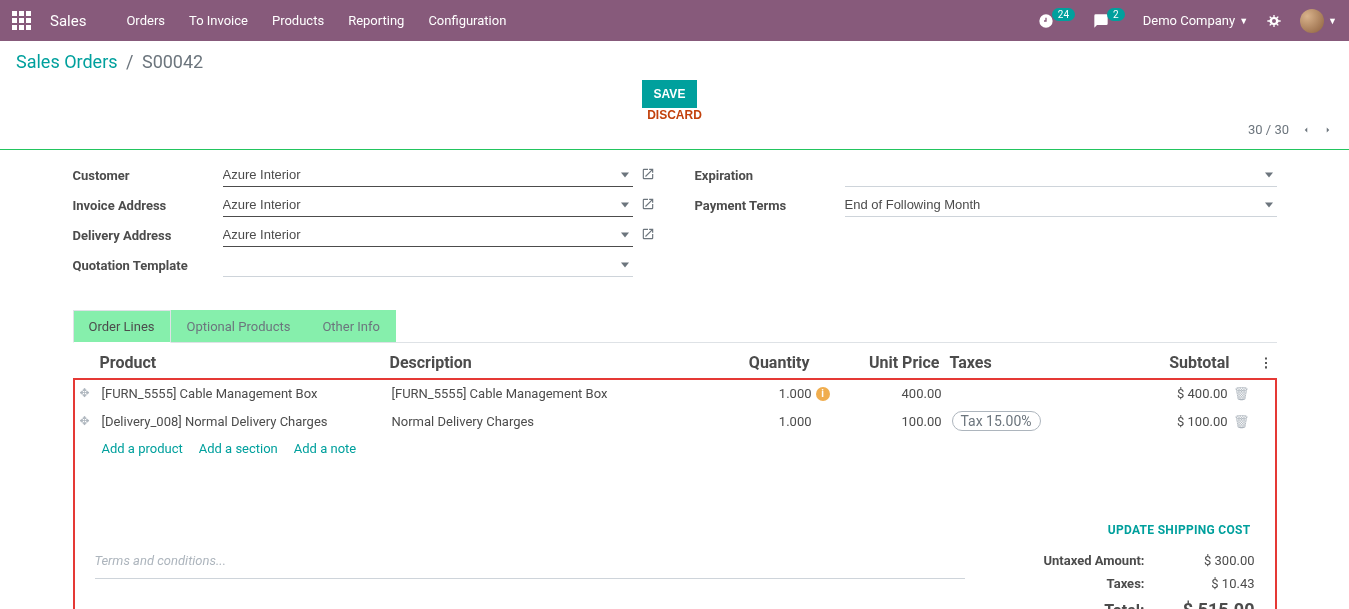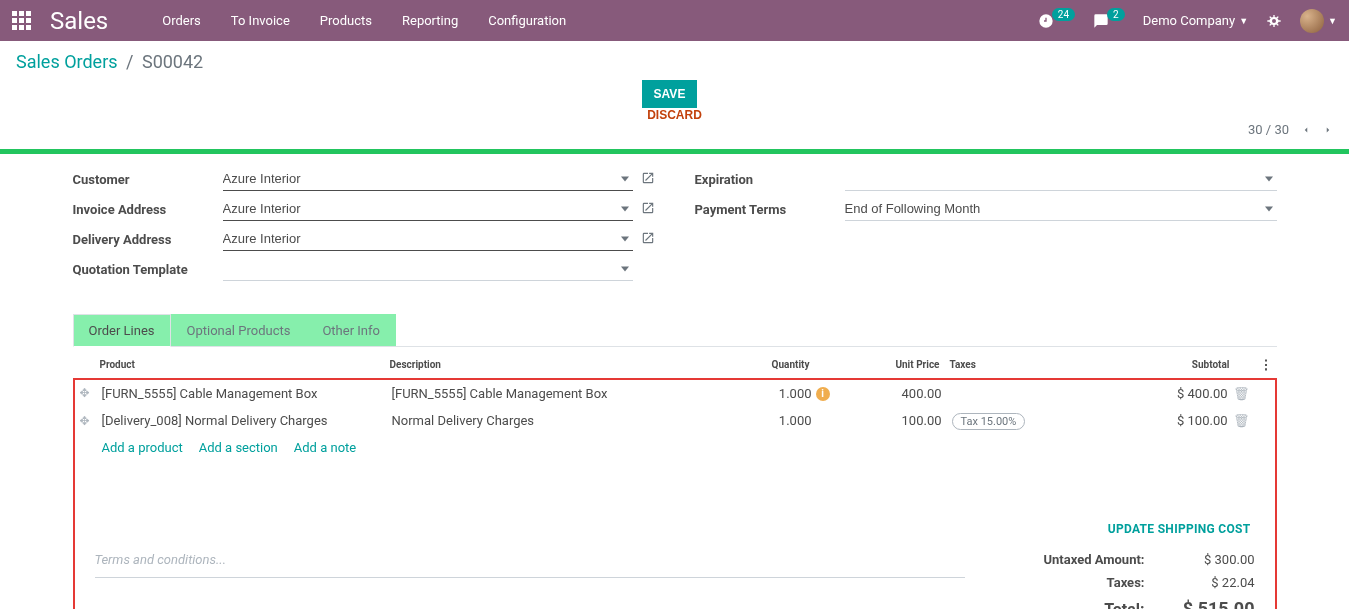--- a/index.html
+++ b/index.html
@@ -2,32 +2,32 @@
 <html><head>
 <meta charset="utf-8">
 <style>
 * { box-sizing: border-box; margin: 0; padding: 0; }
 body { font-family: -apple-system, BlinkMacSystemFont, "Segoe UI", Roboto, "Helvetica Neue", Arial, sans-serif; font-size: 13px; color: #4c4c4c; background: #fff; }
 
 
 .navbar { background: #875a7b; height: 41px; display: flex; align-items: center; color: #fff; padding: 0 12px; }
 .navbar .apps-icon { width: 20px; height: 20px; display: grid; grid-template-columns: repeat(3,5px); grid-template-rows: repeat(3,5px); gap: 2px; margin-right: 18px; cursor: pointer; }
 .navbar .apps-icon span { background: #fff; width: 5px; height: 5px; }
-.navbar .brand { font-size: 24px; font-weight: 400; margin-right: 40px; }
-.navbar .nav-links { display: flex; gap: 30px; margin-left: 14px; }
+.navbar .brand { font-size: 15px; font-weight: 400; margin-right: 40px; }
+.navbar .nav-links { display: flex; gap: 24px; }
 .navbar .nav-links a { color: #fff; text-decoration: none; font-size: 13px; cursor: pointer; }
 .navbar .nav-right { margin-left: auto; display: flex; align-items: center; gap: 18px; }
 .badge-wrap { position: relative; display: flex; align-items: center; cursor: pointer; }
 .badge-pill { background: #00a09d; color: #fff; border-radius: 10px; font-size: 10px; padding: 1px 6px; margin-left: -2px; position: relative; top: -6px; }
 .nav-icon { width: 16px; height: 16px; fill: #fff; }
 .company-switch { color: #fff; display: flex; align-items: center; gap: 4px; cursor: pointer; font-size: 13px;}
 .avatar { width: 24px; height: 24px; border-radius: 50%; background: radial-gradient(circle at 30% 30%, #d9b38c, #8b5e3c); display: flex; align-items: center; justify-content: center; }
 
 
-.controlbar { padding: 10px 16px 12px; border-bottom: 5px solid #22c55e; }
+.controlbar { padding: 10px 16px 12px; border-bottom: 1px solid #22c55e; }
 .breadcrumbs { font-size: 18px; margin-bottom: 8px; }
 .breadcrumbs .bc-link { color: #00a09d; cursor: pointer; }
 .breadcrumbs .bc-sep { color: #6c757d; margin: 0 4px; }
 .breadcrumbs .bc-current { color: #6c757d; }
 .control-row { display: flex; align-items: center; flex-direction: column; }
 .btn-save { background: #00a09d; color: #fff; border: none; padding: 7px 12px; font-size: 12px; font-weight: 600; cursor: pointer; margin-right: 10px; }
 .btn-discard { background: none; border: none; color: #c2410c; font-size: 12px; font-weight: 600; cursor: pointer; }
 .pager { margin-left: auto; display: flex; align-items: center; gap: 12px; color: #6c757d; font-size: 13px; }
 .pager-arrow { width: 10px; height: 10px; cursor: pointer; fill: #6c757d; }
 
@@ -46,34 +46,34 @@
 
 
 .tabs { display: flex; border-bottom: 1px solid #dee2e6; }
 .tab { padding: 8px 15px; border: 1px solid transparent; border-bottom: none; cursor: pointer; color: #6c757d; font-size: 13px; background: #86efac; }
 .tab.active { border-color: #dee2e6; border-bottom: 1px solid #fff; margin-bottom: -1px; color: #4c4c4c; }
 
 
 .highlight-wrap { border: 2px solid #e53935; border-top: none; padding-bottom: 10px; margin-top: -1px; }
 .th-row, .td-row { display: flex; align-items: center; padding: 6px 5px; }
 .th-row { border-bottom: 2px solid #e53935; padding-top: 10px; }
-.th { font-weight: 700; font-size: 10px; }
+.th { font-weight: 700; font-size: 16px; }
 .col-handle { width: 22px; }
 .col-product { flex: 0 0 290px; }
 .col-desc { flex: 0 0 320px; }
 .col-qty { flex: 0 0 100px; text-align: right; }
 .col-warn { flex: 0 0 30px; text-align: left; padding-left: 4px;}
 .col-price { flex: 0 0 100px; text-align: right; }
 .col-taxes { flex: 0 0 100px; padding-left: 10px;}
 .col-subtotal { flex: 1; text-align: right; }
 .col-del { flex: 0 0 28px; text-align: center;}
 .col-menu { flex: 0 0 14px; text-align: right;}
 .drag-handle { color: #adb5bd; cursor: grab; font-size: 12px; }
 .warn-icon { display: inline-block; width: 14px; height: 14px; background: #f0ad4e; border-radius: 50%; color: #fff; font-size: 10px; font-weight: bold; text-align: center; line-height: 14px; }
-.tax-pill { border: 1px solid #adb5bd; border-radius: 10px; padding: 1px 8px; font-size: 11px; color: #6c757d; }
+.tax-pill { border: 1px solid #adb5bd; border-radius: 10px; padding: 1px 8px; font-size: 14px; color: #6c757d; }
 .trash { color: #adb5bd; cursor: pointer; }
 .add-links { padding: 6px 5px 6px 27px; display: flex; gap: 16px; }
 .add-links a { color: #00a09d; text-decoration: none; cursor: pointer; font-size: 13px; }
 
 .update-ship { text-align: right; padding: 60px 24px 12px; }
 .update-ship a { color: #00a09d; font-weight: 700; font-size: 12px; text-decoration: none; letter-spacing: 0.3px; cursor: pointer;}
 
 .bottom-row { display: flex; padding: 0 20px; gap: 30px;}
 .terms-area { flex: 1; position: relative; }
 .terms-area textarea { width: 100%; border: none; border-bottom: 1px solid #ced4da; resize: none; height: 30px; font-size: 13px; color: #6c757d; padding: 4px 0; outline: none; font-family: inherit;}
@@ -284,21 +284,21 @@
         <textarea placeholder="Terms and conditions..." style=""></textarea>
         <span class="resize-grip">◢</span>
       </div>
       <div class="totals">
         <div class="totals-row">
           <span class="tlabel">Untaxed Amount:</span>
           <span class="tval">$ 300.00</span>
         </div>
         <div class="totals-row">
           <span class="tlabel">Taxes:</span>
-          <span class="tval">$ 22.04</span>
+          <span class="tval">$ 10.43</span>
         </div>
         <div class="totals-row total">
           <span class="tlabel">Total:</span>
           <span class="tval">$ 515.00</span>
         </div>
       </div>
     </div>
 
   </div>
 

